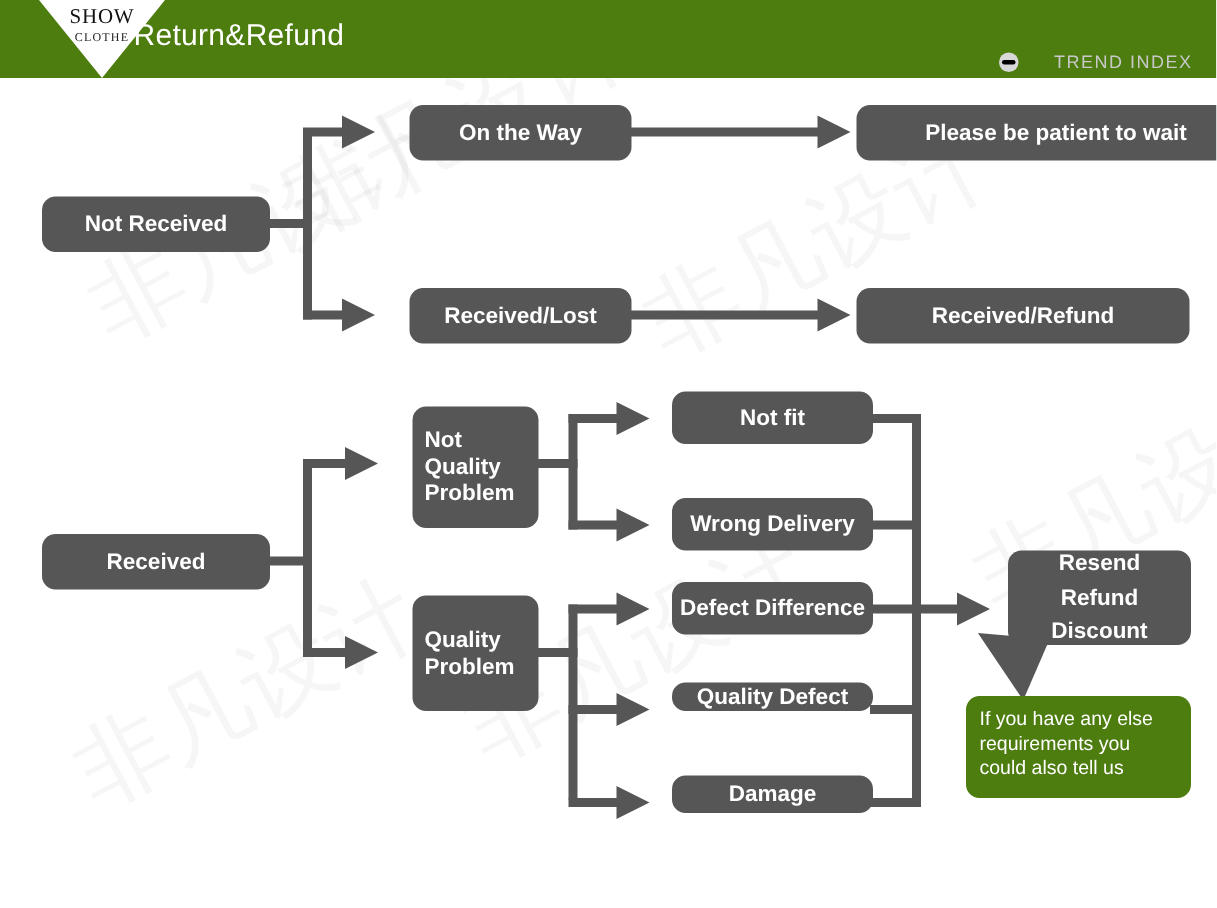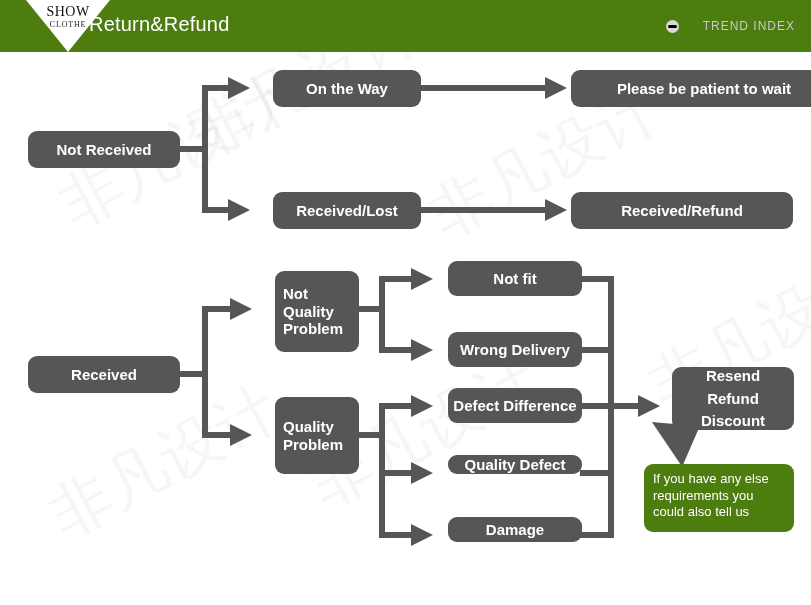--- a/index.html
+++ b/index.html
@@ -71,21 +71,21 @@
     left: 89px;
     top: 13px;
     font-size: 20px;
     color: #ffffff;
     font-weight: normal;
     letter-spacing: 0.2px;
   }
   #trend-index {
     position: absolute;
     right: 16px;
-    top: 19px;
+    top: 34px;
     display: flex;
     align-items: center;
     gap: 24px;
   }
   #trend-icon {
     width: 13px;
     height: 13px;
     border-radius: 50%;
     background: #d8d8d8;
     position: relative;

